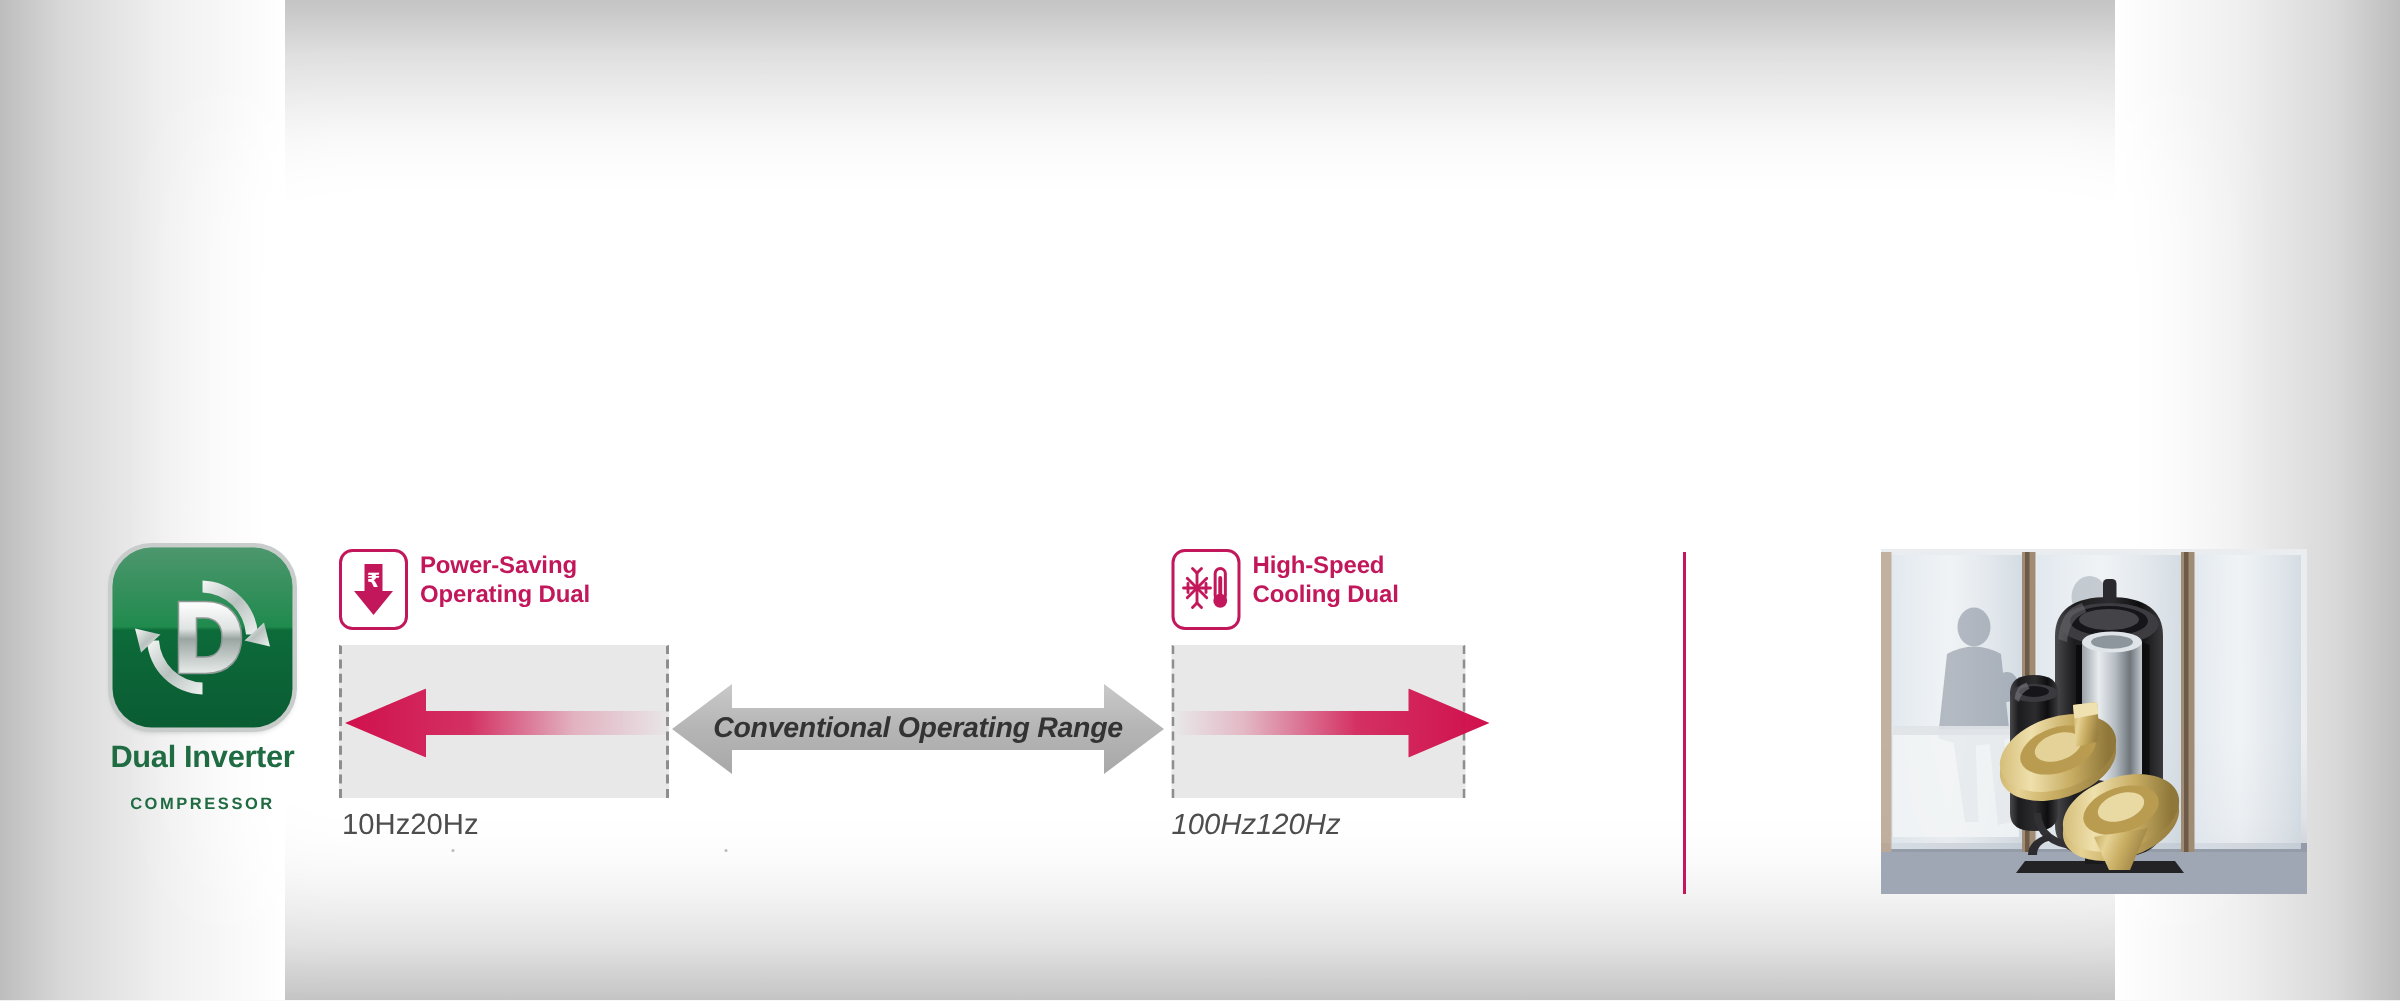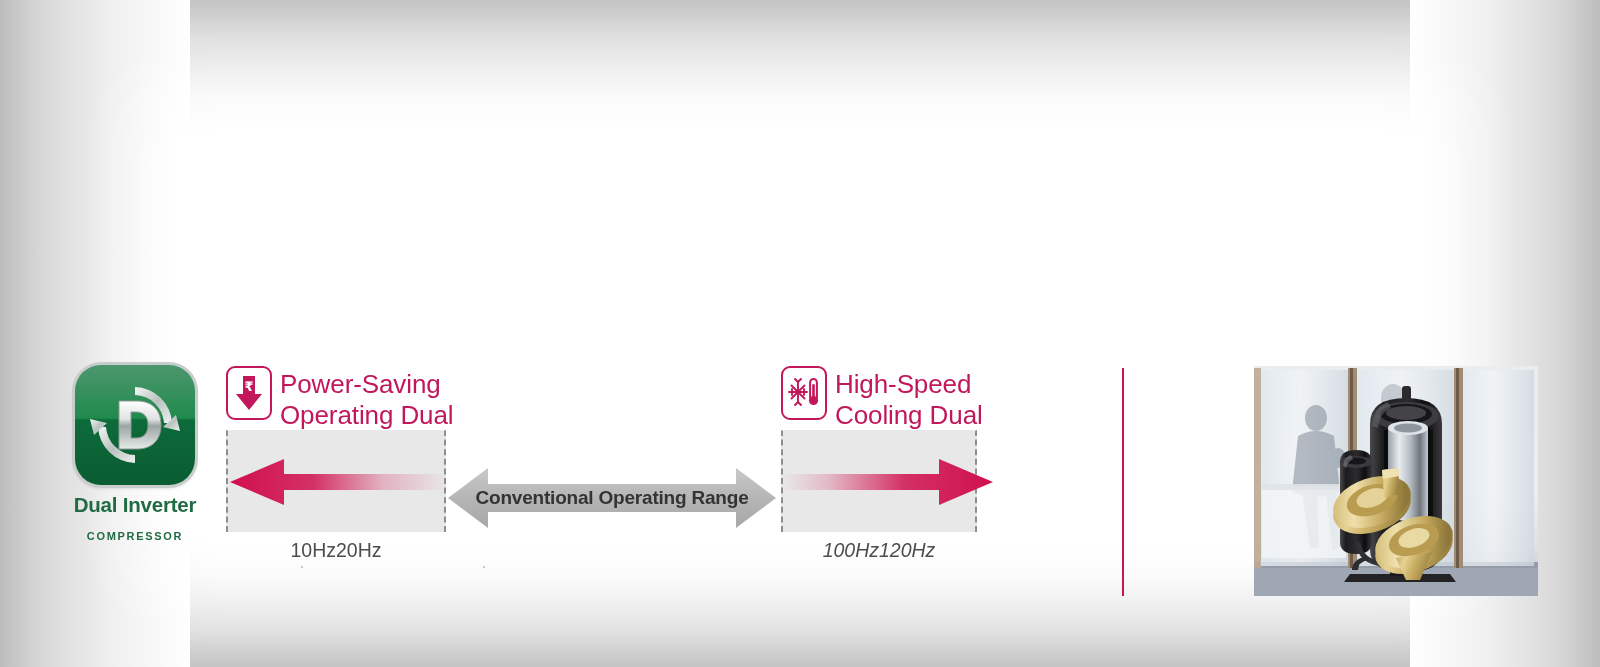--- a/index.html
+++ b/index.html
@@ -72,21 +72,21 @@
 
   .range-head { display:flex; align-items:flex-start; gap:8px; height:58px; }
   .range-icon {
     width:46px; height:54px; flex:0 0 46px;
     border:2.6px solid #c2185b; border-radius:9px;
     background:#ffffff;
     display:flex; align-items:center; justify-content:center;
     position:relative;
   }
   .range-label {
-    color:#c2185b; font-size:26px; line-height:1.18; font-weight:400;
+    color:#c2185b; font-size:16px; line-height:1.18; font-weight:700;
     padding-top:3px; white-space:nowrap; letter-spacing:-.1px;
   }
 
   .range-panel {
     position:relative;
     height:102px;
     background:#e8e8e8;
     border-left:2px dashed #8e8e8e;
     border-right:2px dashed #8e8e8e;
     border-top:1px solid transparent;
@@ -95,34 +95,34 @@
   }
   .range-panel::before,
   .range-panel::after {
     content:""; position:absolute; left:0; right:0; height:0;
   }
 
   
   .panel-arrow { position:absolute; top:28px; height:46px; left:0; right:0; }
 
   .hz-row {
-    display:flex; justify-content:center;
+    display:flex; justify-content:flex-start;
     margin-top:7px;
     font-size:19.5px; color:#4d4d4d; font-weight:400;
   }
   .hz-row span { white-space:nowrap; }
   #range-low .hz-row { padding:0 2px; }
   #range-high .hz-row { padding:0 0px;font-style:italic; }
 
   
   .tick-dot { position:absolute; width:2px; height:2px; background:#b9b9b9; border-radius:50%; }
 
   
   #conventional {
-    position:absolute; left:446px; top:460px; width:332px; height:76px;
+    position:absolute; left:446px; top:448px; width:332px; height:76px;font-style:italic;
   }
   #conventional .conv-text {
     position:absolute; inset:0;
     display:flex; align-items:center; justify-content:center;
     font-size:19px; font-weight:700; color:#333333; letter-spacing:-.2px;
     white-space:nowrap;
     padding-bottom:1px;
   }
 
   

